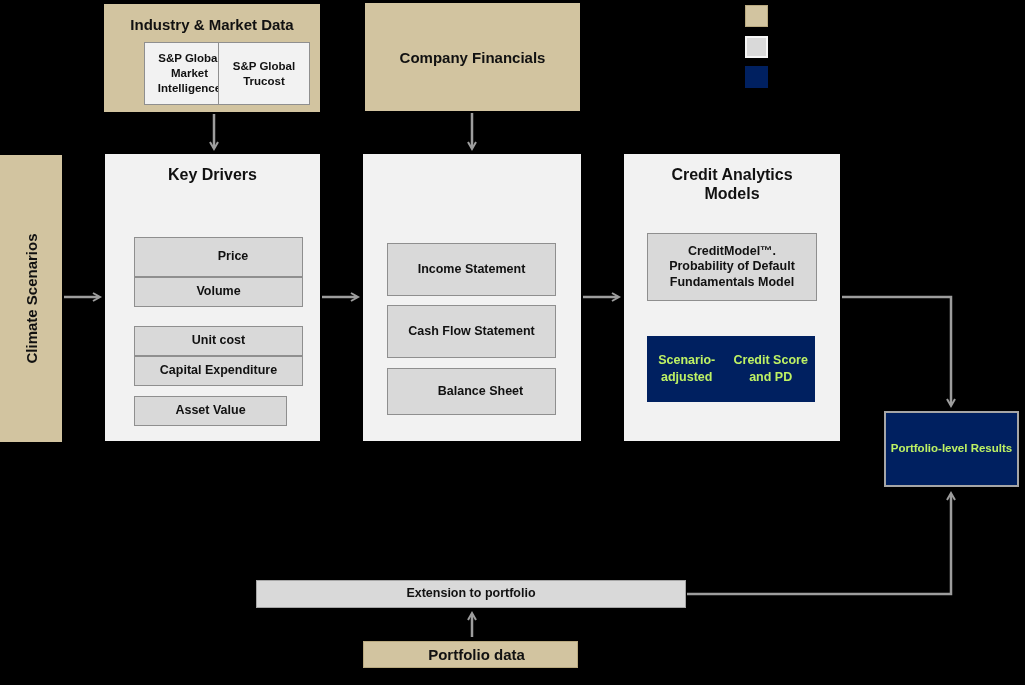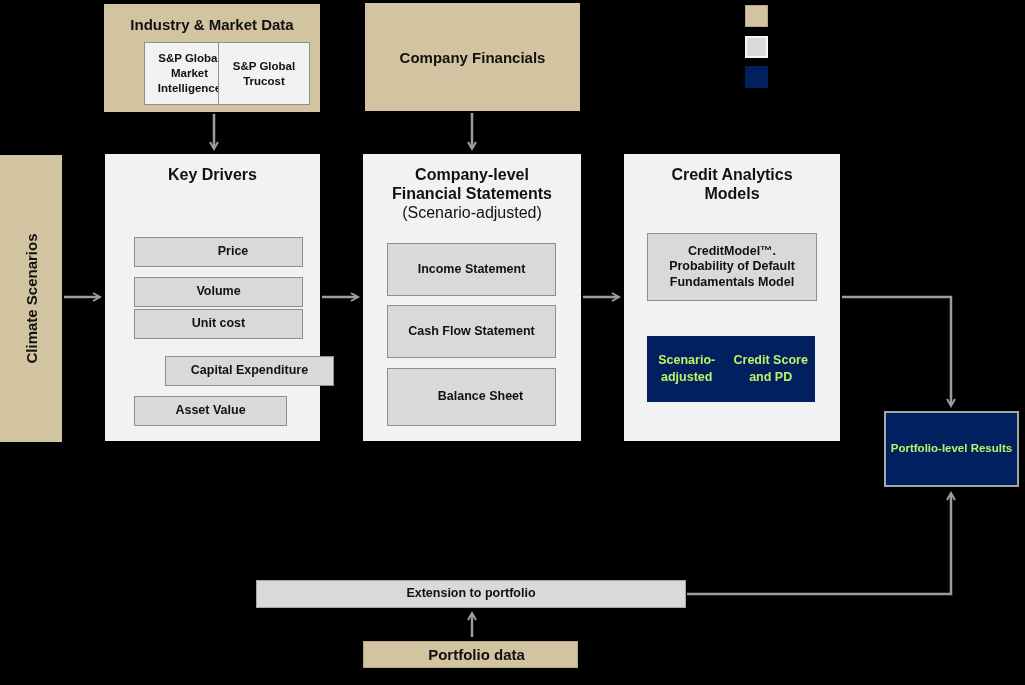--- a/index.html
+++ b/index.html
@@ -82,36 +82,31 @@
   <div class="abs legend-swatch" style="left:745px;top:66px;background:#002060;"></div>
 
   <div class="abs tan" style="left:0;top:155px;width:62px;height:287px;">
     <div class="vtext">
         <span>Climate Scenarios</span>
       </div>
   </div>
 
   <div class="abs panel" style="left:105px;top:154px;width:215px;height:287px;">
     <div class="panel-title">Key Drivers</div>
-    <div class="abs graybox" style="left:29px;top:83px;width:169px;height:30px;padding-left:29px;">Price</div>
+    <div class="abs graybox" style="left:29px;top:83px;width:169px;height:40px;padding-left:29px;">Price</div>
     <div class="abs graybox" style="left:29px;top:123px;width:169px;height:30px;">Volume</div>
-    <div class="abs graybox" style="left:29px;top:155px;width:169px;height:30px;">Unit cost</div>
-    <div class="abs graybox" style="left:29px;top:202px;width:169px;height:30px;margin-left:31px;">Capital Expenditure</div>
+    <div class="abs graybox" style="left:29px;top:172px;width:169px;height:30px;">Unit cost</div>
+    <div class="abs graybox" style="left:29px;top:202px;width:169px;height:30px;">Capital Expenditure</div>
     <div class="abs graybox" style="left:29px;top:242px;width:153px;height:30px;">Asset Value</div>
   </div>
 
   <div class="abs panel" style="left:363px;top:154px;width:218px;height:287px;">
-    <div class="panel-title">
-      <div>Company-level</div>
-      <div>Financial Statements</div>
-      <div class="subtitle">(Scenario-adjusted)</div>
-    </div>
     <div class="abs graybox" style="left:24px;top:89px;width:169px;height:53px;">Income Statement</div>
     <div class="abs graybox" style="left:24px;top:151px;width:169px;height:53px;">Cash Flow Statement</div>
-    <div class="abs graybox" style="left:24px;top:214px;width:169px;height:58px;padding-left:18px;">Balance Sheet</div>
+    <div class="abs graybox" style="left:24px;top:214px;width:169px;height:47px;padding-left:18px;">Balance Sheet</div>
   </div>
 
   <div class="abs panel" style="left:624px;top:154px;width:216px;height:287px;">
     <div class="panel-title">
       <div>Credit Analytics</div>
       <div>Models</div>
     </div>
     <div class="abs graybox" style="left:23px;top:79px;width:170px;height:68px;flex-direction:column;">
       <div>CreditModel™.</div>
       <div>Probability of Default</div>

